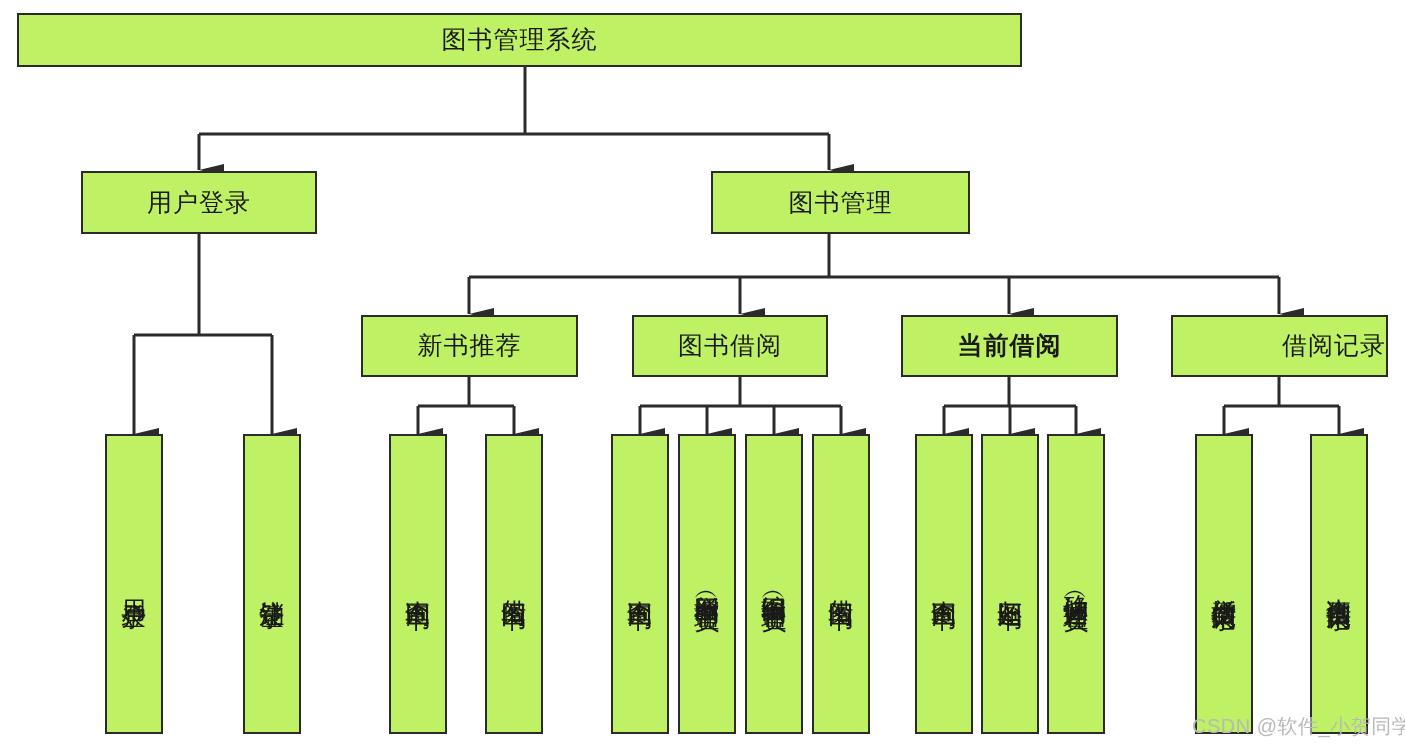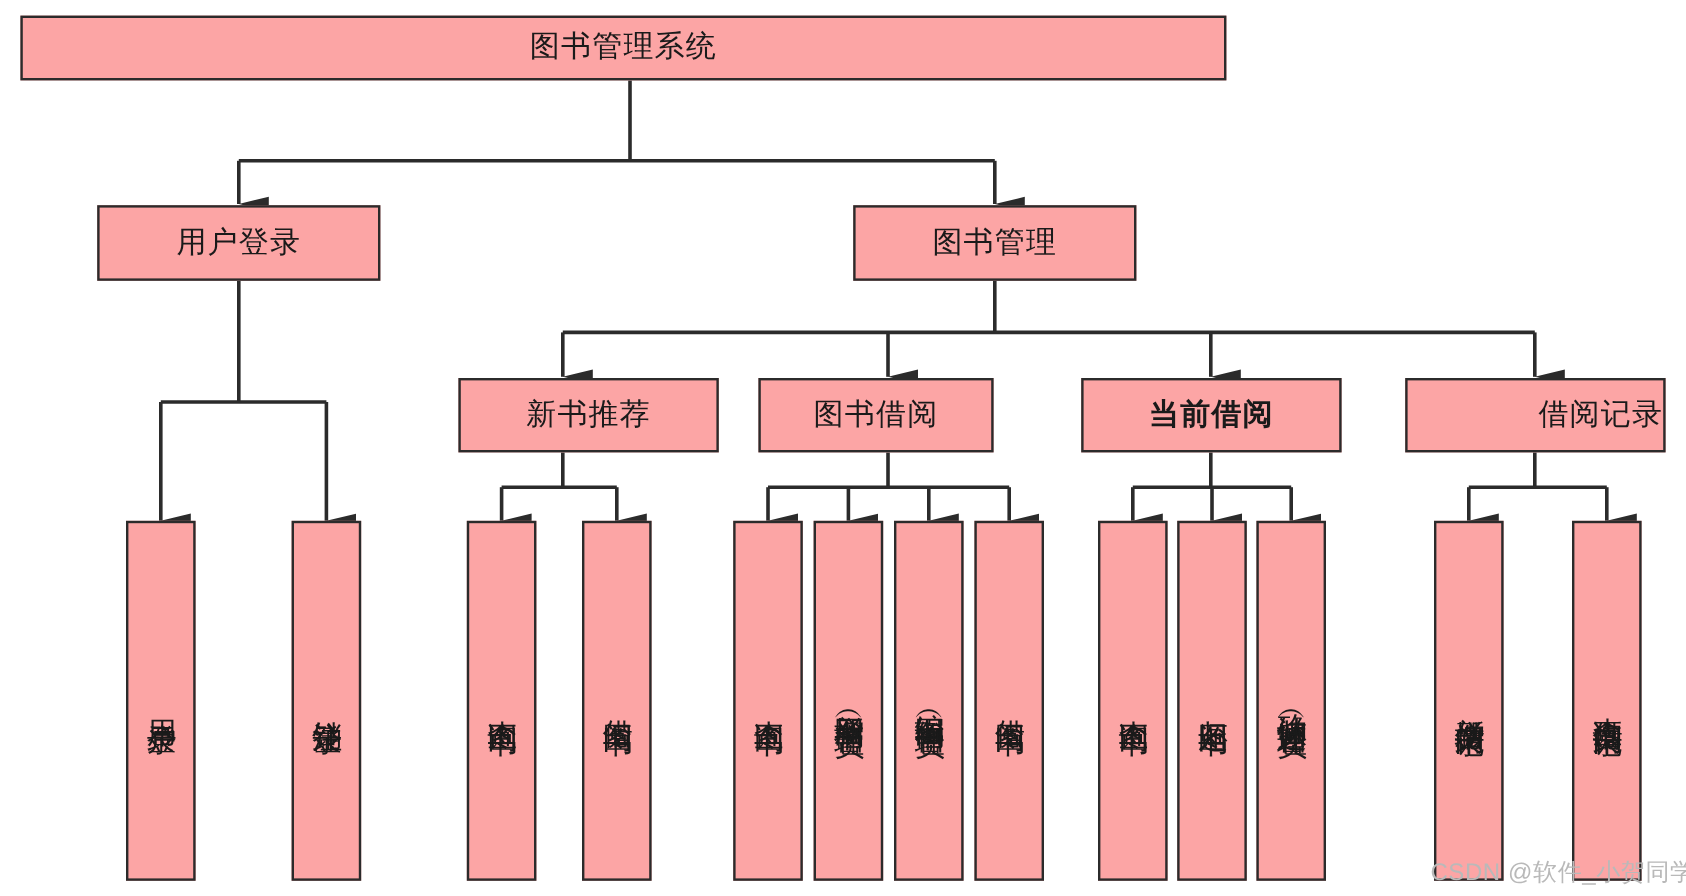--- a/index.html
+++ b/index.html
@@ -21,21 +21,21 @@
     position: absolute;
     left: 0;
     top: 0;
     width: 1405px;
     height: 747px;
     pointer-events: none;
   }
   .node {
     position: absolute;
     box-sizing: border-box;
-    background: #fca5a5;
+    background: #bef264;
     border: 2.5px solid #2b2b2b;
     display: flex;
     align-items: center;
     justify-content: center;
     color: #1a1a1a;
   }
   .node.horizontal {
     font-size: 25px;
     line-height: 1.1;
     letter-spacing: 1px;
@@ -119,25 +119,25 @@
     </g>
   </svg>
 
   <div class="node horizontal" style="left:17px; top:13px; width:1005px; height:54px;">
     <span>图书管理系统</span>
   </div>
 
   <div class="node horizontal" style="left:81px; top:171px; width:236px; height:63px;">
     <span>用户登录</span>
   </div>
-  <div class="node horizontal" style="left:711px; top:171px; width:236px; height:63px;">
+  <div class="node horizontal" style="left:711px; top:171px; width:259px; height:63px;">
     <span>图书管理</span>
   </div>
 
-  <div class="node horizontal" style="left:361px; top:315px; width:217px; height:62px;margin-left:21px;">
+  <div class="node horizontal" style="left:361px; top:315px; width:217px; height:62px;">
     <span>新书推荐</span>
   </div>
   <div class="node horizontal" style="left:632px; top:315px; width:196px; height:62px;">
     <span>图书借阅</span>
   </div>
   <div class="node horizontal" style="left:901px; top:315px; width:217px; height:62px;font-weight:bold;">
     <span>当前借阅</span>
   </div>
   <div class="node horizontal" style="left:1171px; top:315px; width:217px; height:62px;justify-content:flex-end;">
     <span>借阅记录</span>

